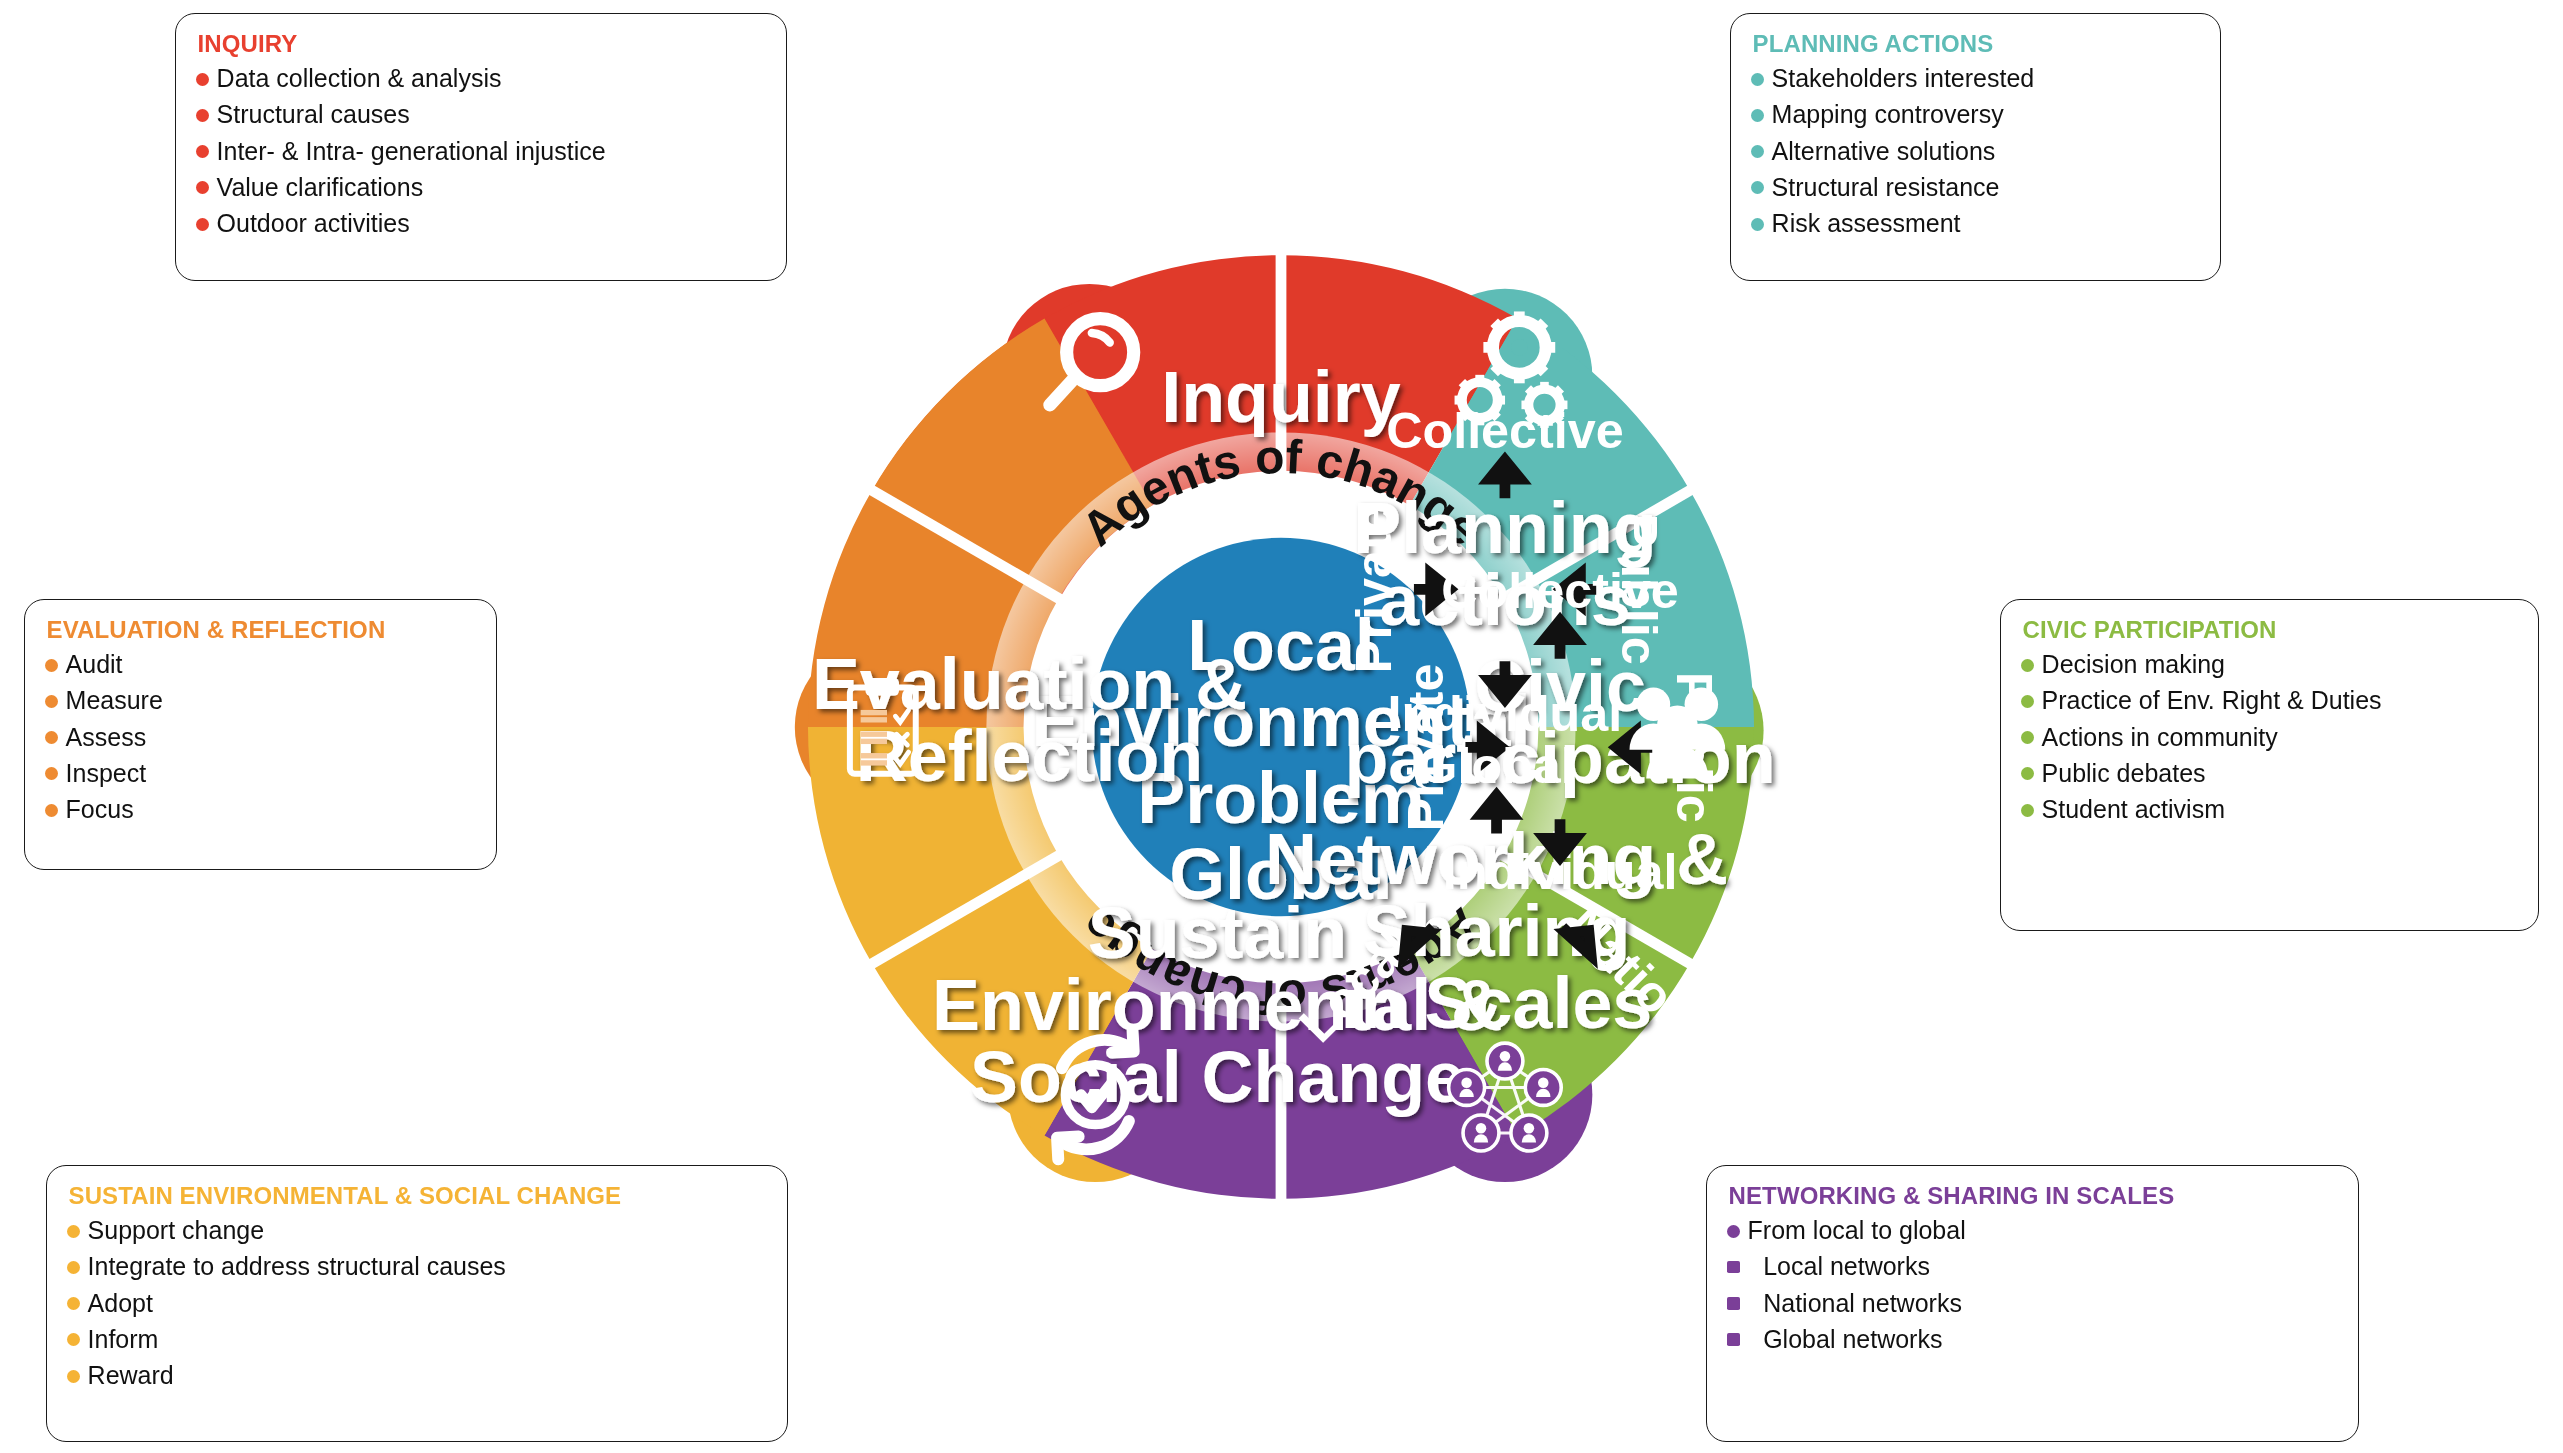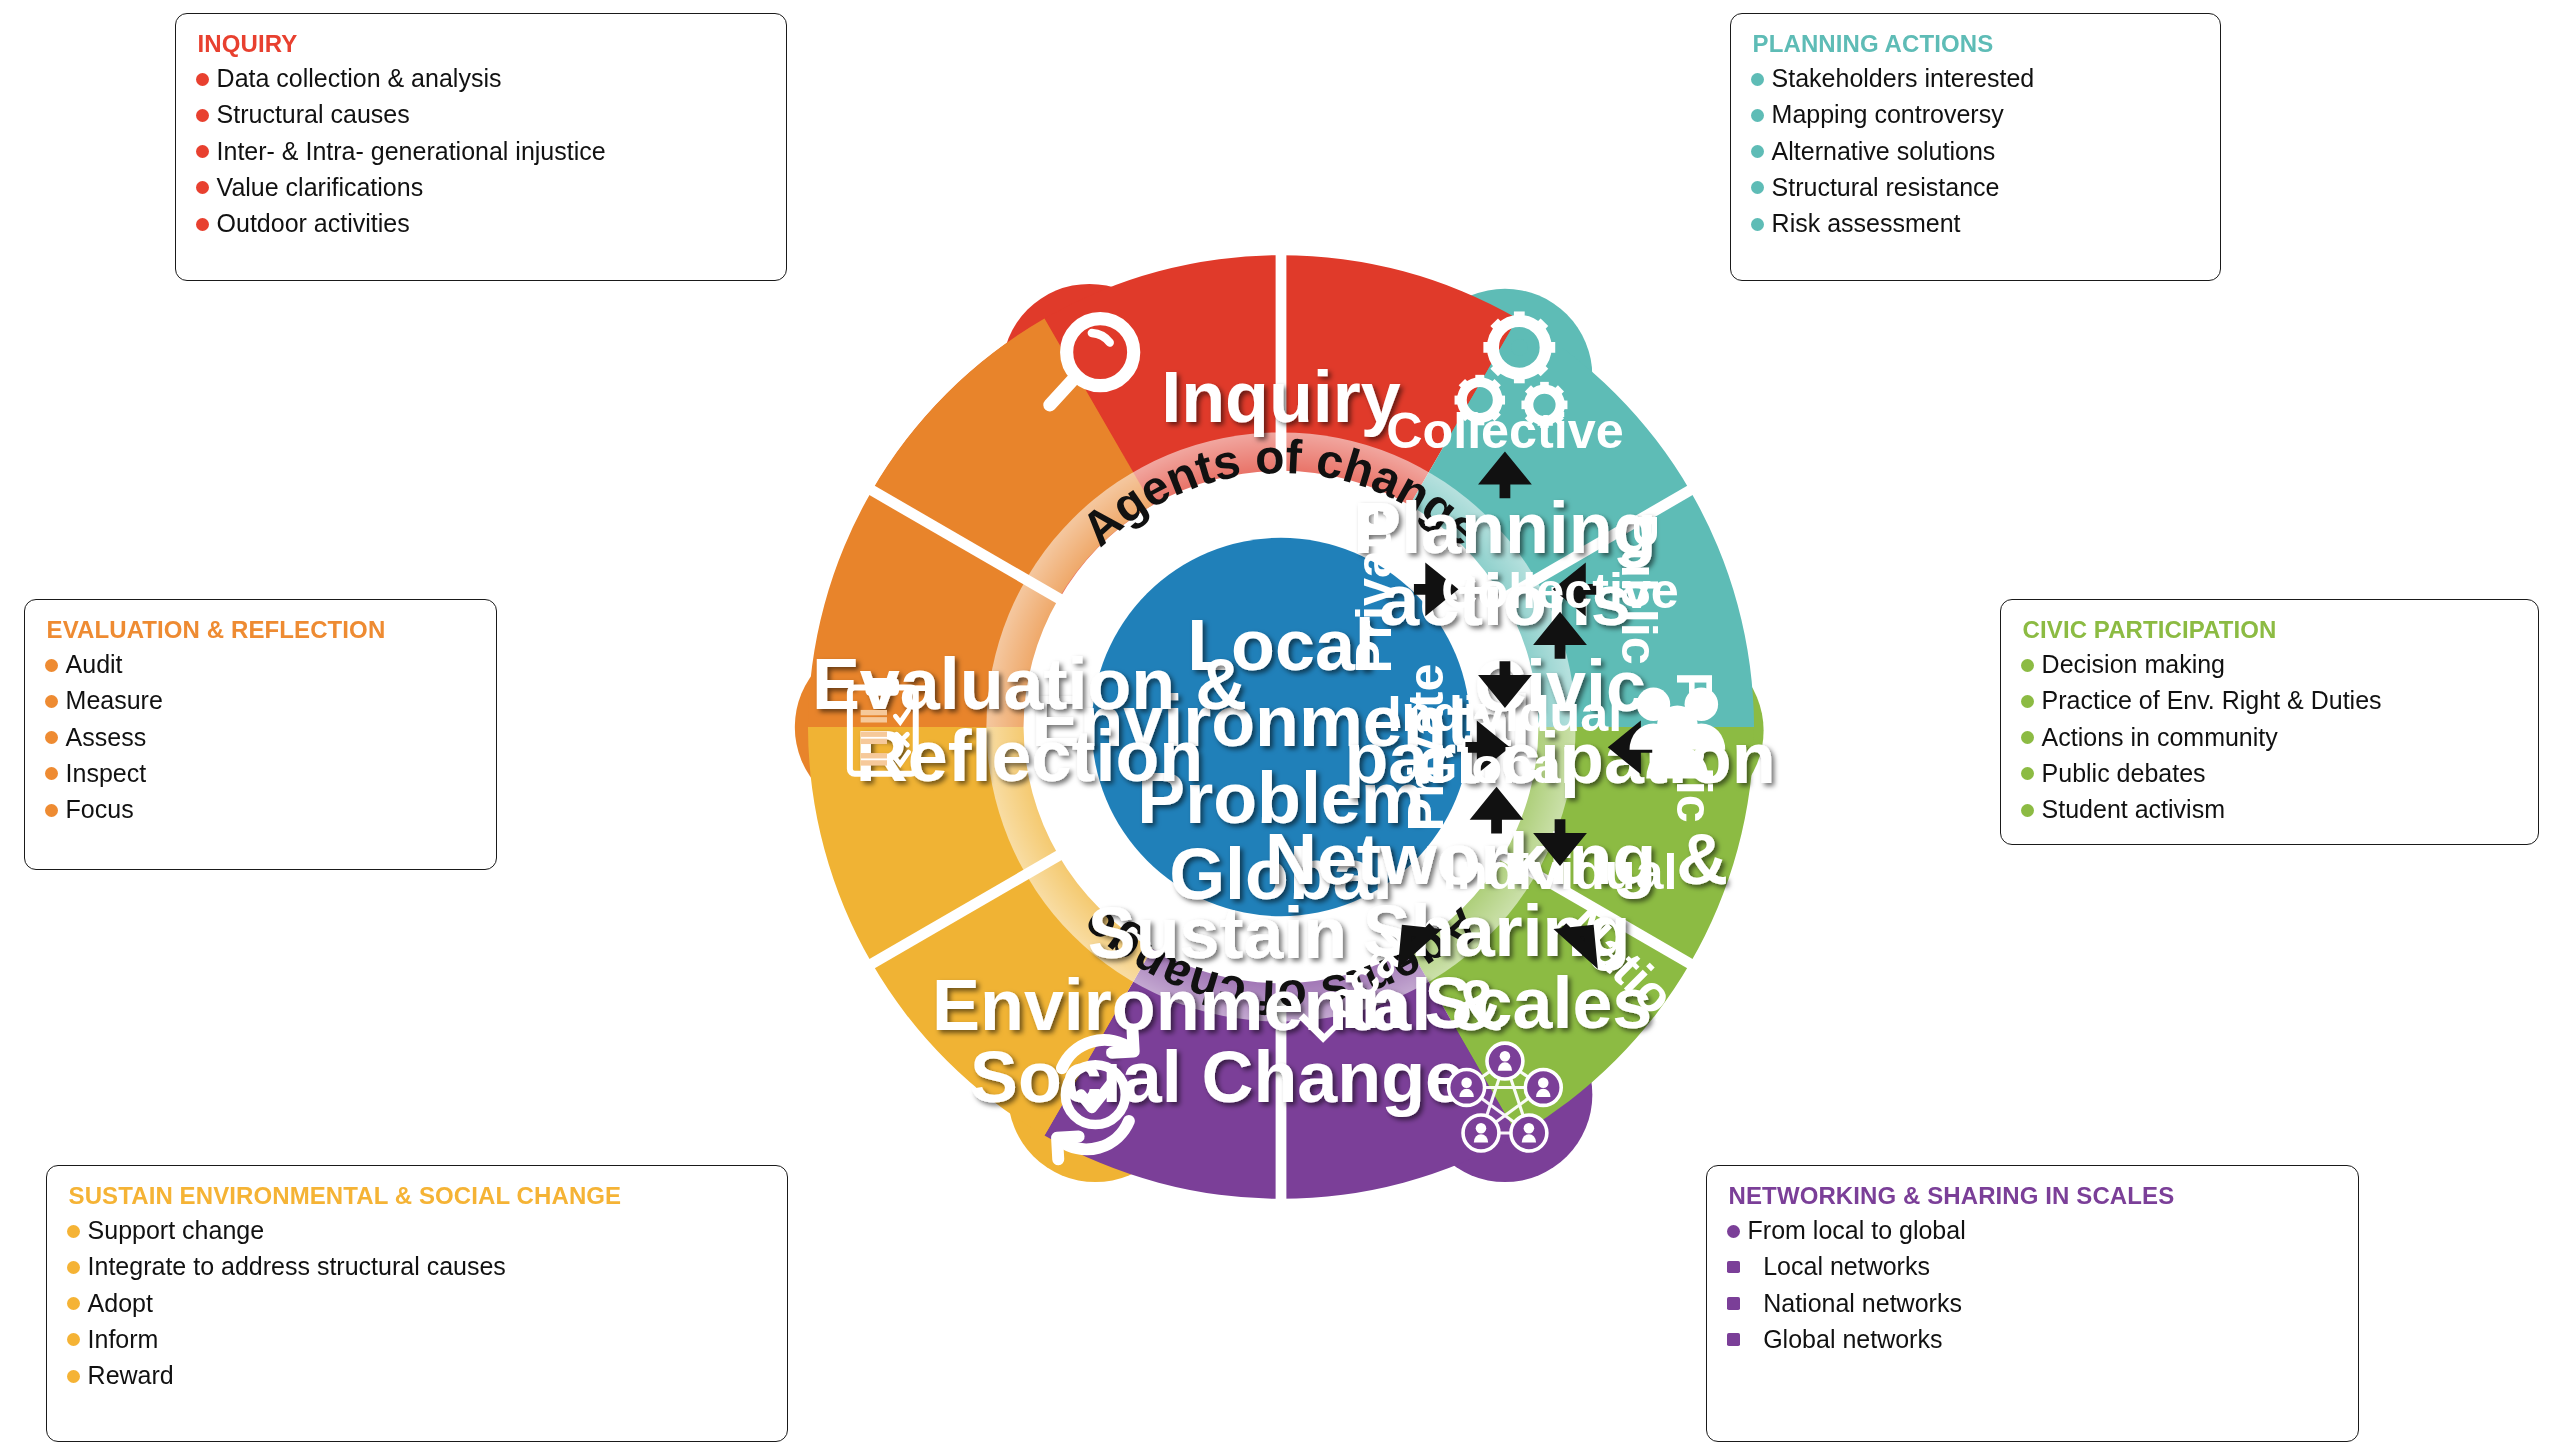--- a/index.html
+++ b/index.html
@@ -1,20 +1,20 @@
 <!DOCTYPE html>
 <html style="font-size:9.6px"><head>
 <meta charset="utf-8">
 <style>
   html,body{margin:0;padding:0;background:#ffffff;}
   body{width:2563px;height:1453px;position:relative;overflow:hidden;
        font-family:"Liberation Sans",sans-serif;}
 
   
-  .callout{position:absolute;background:#fff;border:1.8px solid #1a1a1a;border-radius:12px;
+  .callout{position:absolute;background:#fff;border:1.8px solid #1a1a1a;border-radius:20px;
            box-sizing:border-box;padding:15.6px 20.4px 18px 20.4px;}
   .callout .c-title{font-weight:bold;font-size:24px;letter-spacing:0.1px;margin:0 0 8.4px 1.2px;
                     text-transform:uppercase;}
   .callout ul{list-style:none;margin:0;padding:0;}
   .callout li{display:flex;align-items:flex-start;font-size:25px;font-weight:normal;color:#111;
               line-height:1.02;margin:0 0 10.8px 0;}
   .callout li:last-child{margin-bottom:0;}
   .bullet{width:13px;height:13px;border-radius:50%;flex:0 0 13px;margin:6.6px 7.2px 0 0;}
   .bullet.square{border-radius:1.8px;width:12.6px;height:12.6px;flex-basis:12.6px;}
   .sub-li{margin-left:26px;gap:16px;}
@@ -106,21 +106,21 @@
         <span class="bullet" style="background:#EE8B32"></span>
         <span>Inspect</span>
       </li>
     <li>
         <span class="bullet" style="background:#EE8B32"></span>
         <span>Focus</span>
       </li>
   </ul>
 </div>
 
-<div class="callout" style="left:2000px;top:599px;width:539px;height:246px;">
+<div class="callout" style="left:2000px;top:599px;width:539px;height:332px;">
   <div class="c-title" style="color:#8CBB43">CIVIC PARTICIPATION</div>
   <ul>
     <li>
         <span class="bullet" style="background:#8CBB43"></span>
         <span>Decision making</span>
       </li>
     <li>
         <span class="bullet" style="background:#8CBB43"></span>
         <span>Practice of Env. Right &amp; Duties</span>
       </li>

